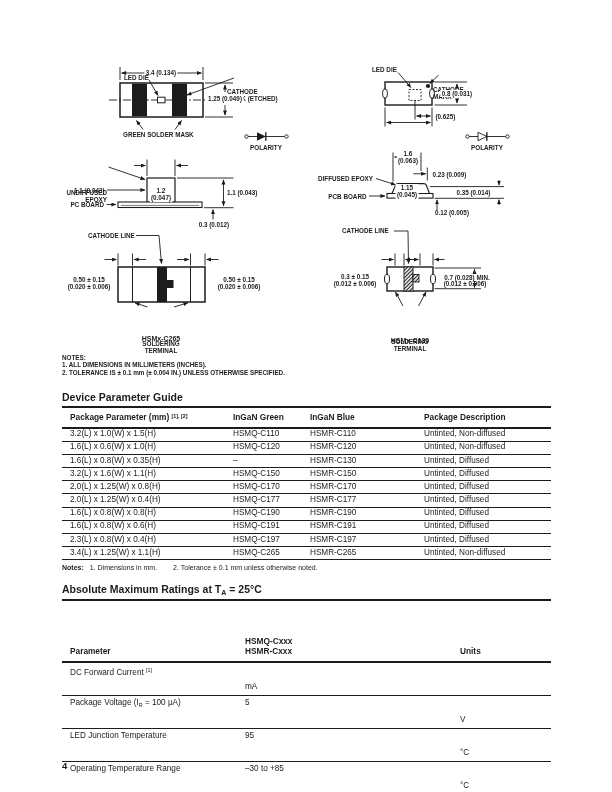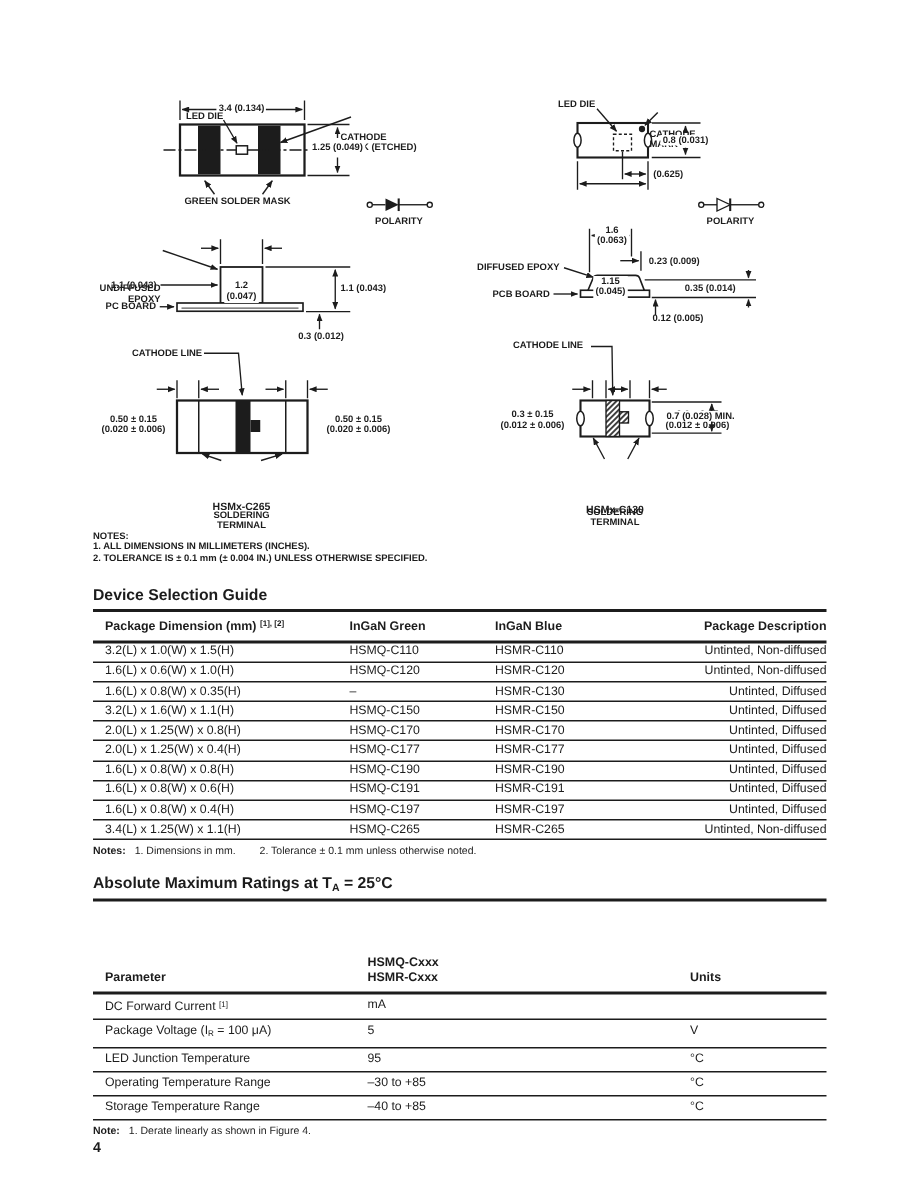--- a/index.html
+++ b/index.html
@@ -21,26 +21,26 @@
   .tbl { position:absolute; left:62px; width:489px; z-index:1; }
   .tbl1 { top:391px; }
   .tbl2 { top:583px; }
   .tbl-heading { font-size:10.5px; font-weight:bold; margin-bottom:3px; }
   .tbl-body { border-top:2.4px solid #1c1c1c; }
   .thead { display:flex; border-bottom:2.2px solid #1c1c1c; font-weight:bold;
            font-size:8.3px; padding:4px 0 4.5px; align-items:flex-end; }
   .trow  { display:flex; border-bottom:1.8px solid #1c1c1c; font-size:8.2px;
            padding:1.7px 0 1.9px; line-height:8.6px; }
   .c1 { width:171px; padding-left:8px; box-sizing:border-box; }
-  .c2 { width:97px; }
+  .c2 { width:77px; }
   .c3 { width:114px; }
-  .c4 { flex:1;text-align:right; }
+  .c4 { flex:1; }
   .p1 { width:183px; padding-left:8px; box-sizing:border-box; }
   .p2 { width:215px; }
-  .p3 { flex:1; }
+  .p3 { flex:1;margin-top:17px; }
   .trow2 { padding:3.2px 0 3.4px; }
   .sup { font-size:5.4px; vertical-align:2.5px; }
   .sub { font-size:5.4px; vertical-align:-1.5px; }
   .subh { font-size:7px; vertical-align:-2px; font-weight:bold; }
   .tnotes { display:flex; font-size:7px; margin-top:4px; }
   .tnotes .nlabel { font-weight:bold; }
   .tnotes .n1 { margin-left:6px; }
   .tnotes .n2 { margin-left:16px; }
   .pagenum { position:absolute; left:62px; top:760px; font-size:9.5px; font-weight:bold; }
 </style>
@@ -252,24 +252,24 @@
 TERMINAL</span>
   <span class="lbl ctr big" style="left:410px; top:336.5px;">HSMx-C130</span>
 
   <div class="notes">
     <div>NOTES:</div>
     <div>1.  ALL DIMENSIONS IN MILLIMETERS (INCHES).</div>
     <div>2.  TOLERANCE IS ± 0.1 mm (± 0.004 IN.) UNLESS OTHERWISE SPECIFIED.</div>
   </div>
 
   <div class="tbl tbl1">
-    <div class="tbl-heading">Device Selection Guide</div>
+    <div class="tbl-heading">Device Parameter Guide</div>
     <div class="tbl-body">
       <div class="thead">
-        <div class="c1"><span>Package Dimension (mm)</span> <span class="sup">[1], [2]</span></div>
+        <div class="c1"><span>Package Parameter (mm)</span> <span class="sup">[1], [2]</span></div>
         <div class="c2">InGaN Green</div>
         <div class="c3">InGaN Blue</div>
         <div class="c4">Package Description</div>
       </div>
       <div class="trow">
           <div class="c1">3.2(L) x 1.0(W) x 1.5(H)</div>
           <div class="c2">HSMQ-C110</div>
           <div class="c3">HSMR-C110</div>
           <div class="c4">Untinted, Non-diffused</div>
         </div>
@@ -309,21 +309,21 @@
           <div class="c3">HSMR-C190</div>
           <div class="c4">Untinted, Diffused</div>
         </div>
       <div class="trow">
           <div class="c1">1.6(L) x 0.8(W) x 0.6(H)</div>
           <div class="c2">HSMQ-C191</div>
           <div class="c3">HSMR-C191</div>
           <div class="c4">Untinted, Diffused</div>
         </div>
       <div class="trow">
-          <div class="c1">1.6(L) x 0.8(W) x 0.4(H)</div>
+          <div class="c1">2.3(L) x 0.8(W) x 0.4(H)</div>
           <div class="c2">HSMQ-C197</div>
           <div class="c3">HSMR-C197</div>
           <div class="c4">Untinted, Diffused</div>
         </div>
       <div class="trow">
           <div class="c1">3.4(L) x 1.25(W) x 1.1(H)</div>
           <div class="c2">HSMQ-C265</div>
           <div class="c3">HSMR-C265</div>
           <div class="c4">Untinted, Non-diffused</div>
         </div>

